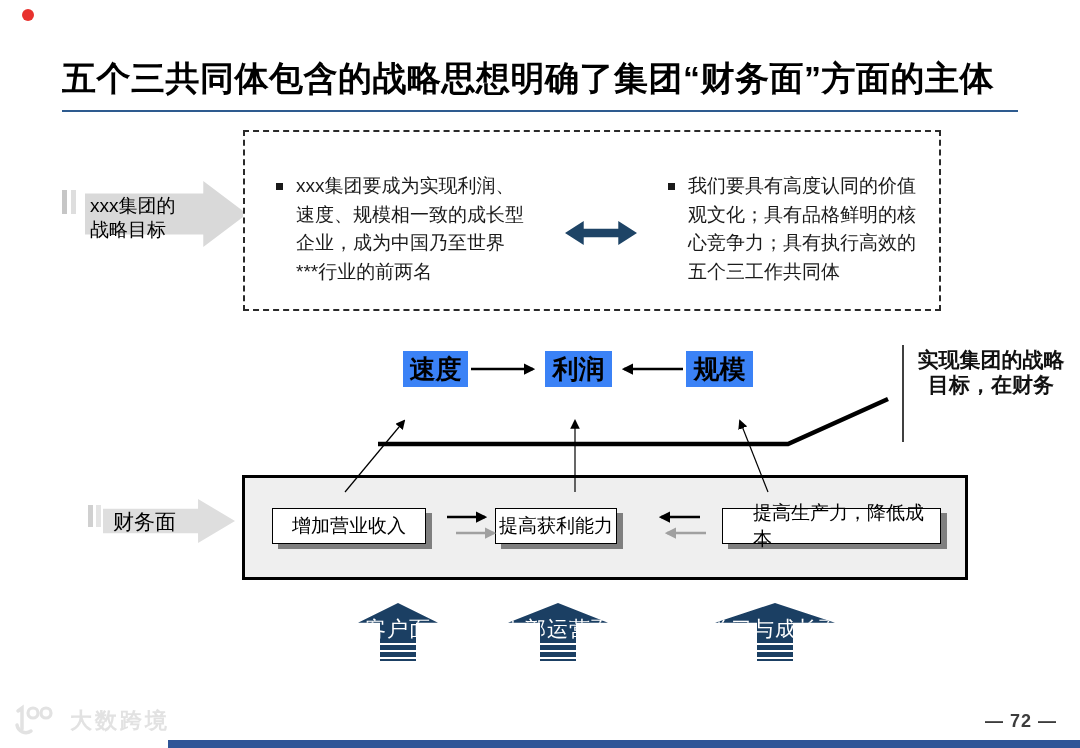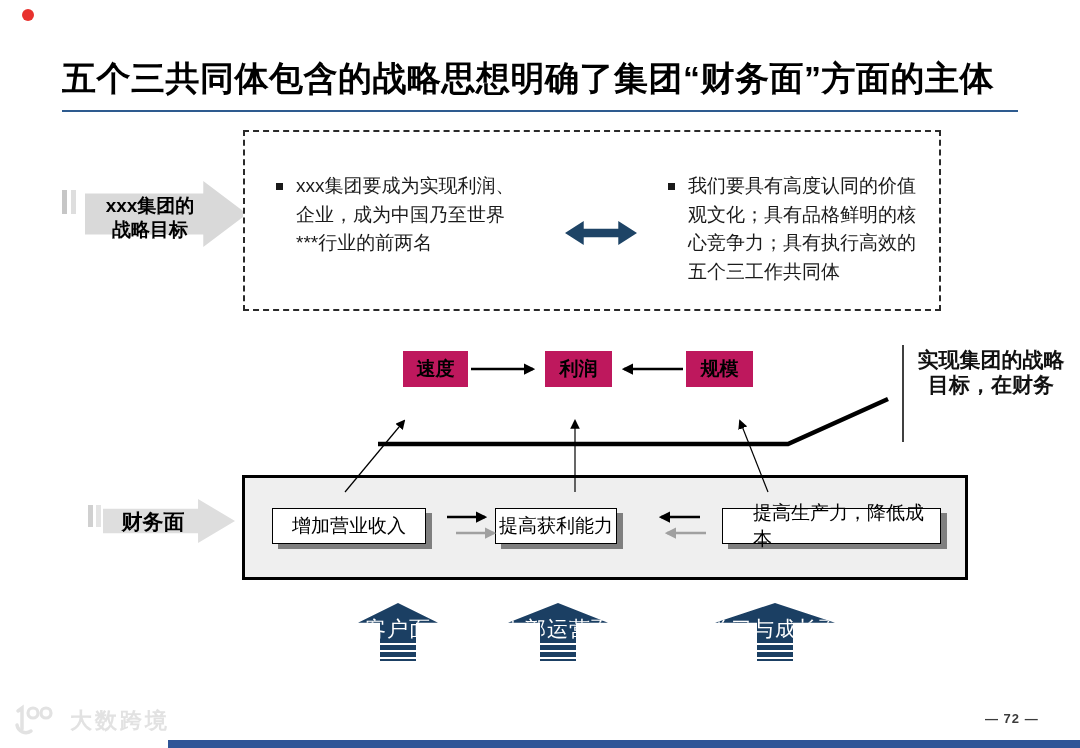--- a/index.html
+++ b/index.html
@@ -12,34 +12,34 @@
 
   
   .red-dot { left:22px; top:9px; width:12px; height:12px; border-radius:50%; background:#e8322e; }
 
   
   .title { left:62px; top:56px; width:956px; font-size:34px; font-weight:800; letter-spacing:0.5px; color:#000; white-space:nowrap; }
   .title-rule { left:62px; top:110px; width:956px; height:2px; background:#2e5b8f; }
   .ptr-label { background:transparent; }
   .ptr-shape { position:absolute; inset:0; background:#d9d9d9;
     clip-path:polygon(0% 19%, 73% 19%, 73% 0%, 100% 50%, 73% 100%, 73% 81%, 0% 81%); }
-  .ptr-text { position:absolute; font-weight:700; color:#000; text-align:center; }
+  .ptr-text { position:absolute; font-weight:400; color:#000; }
 
   
   .goal-box { left:243px; top:130px; width:698px; height:181px; border:2px dashed #2a2a2a; background:#fff; }
   .bullet-sq { width:7px; height:7px; background:#1a1a1a; }
   .b-lines { font-size:19px; line-height:28.5px; color:#1a1a1a; }
 
   
   .dbl-arrow { left:565px; top:221px; width:72px; height:24px; background:#1e4466;
     clip-path:polygon(0% 50%, 26% 0%, 26% 32%, 74% 32%, 74% 0%, 100% 50%, 74% 100%, 74% 68%, 26% 68%, 26% 100%); }
 
   
-  .chip { top:351px; height:36px; background:#be185d; display:flex; align-items:center; justify-content:center;
-    font-size:19px; font-weight:700; color:#000; }
+  .chip { top:351px; height:36px; background:#3b82f6; display:flex; align-items:center; justify-content:center;
+    font-size:26px; font-weight:700; color:#000; }
 
   
   .annot { left:905px; top:347px; width:172px; font-size:21px; line-height:25px; font-weight:700; text-align:center; color:#111; }
 
   
   .fin-box { left:242px; top:475px; width:726px; height:105px; background:#efefef; border:3px solid #000; }
   .wbox { top:508px; height:36px; background:#fff; border:1.5px solid #000; box-shadow:6px 5px 0 #7f7f7f;
     display:flex; align-items:center; justify-content:center; font-size:19px; color:#000; z-index:3; }
 
   
@@ -48,21 +48,21 @@
   .block-arrow .s1 { top:40px; } .block-arrow .s2 { top:47px; } .block-arrow .s3 { top:54px; }
   .block-arrow .ba-text { position:absolute; top:12px; left:50%; width:320px; transform:translateX(-50%);
     text-align:center; color:#fff; font-size:21px; letter-spacing:1px; white-space:nowrap; }
   .ba-a { left:358px; width:80px;  clip-path:polygon(50% 0%, 100% 34%, 72.5% 34%, 72.5% 100%, 27.5% 100%, 27.5% 34%, 0% 34%); }
   .ba-b { left:508px; width:100px; clip-path:polygon(50% 0%, 100% 34%, 68% 34%, 68% 100%, 32% 100%, 32% 34%, 0% 34%); }
   .ba-c { left:715px; width:120px; clip-path:polygon(50% 0%, 100% 34%, 65% 34%, 65% 100%, 35% 100%, 35% 34%, 0% 34%); }
 
   
   .logo { left:12px; top:703px; display:flex; align-items:center; gap:14px; color:#e2e2e2; }
   .logo-text { font-size:22px; font-weight:700; letter-spacing:3px; }
-  .page-num { left:985px; top:711px; font-size:13px; font-weight:700; color:#3c3c3c; letter-spacing:1px; }
+  .page-num { left:985px; top:711px; font-size:18px; font-weight:700; color:#3c3c3c; letter-spacing:1px; }
   .bottom-bar { left:168px; top:740px; width:912px; height:8px; background:#2f5597; }
 
   svg.overlay { position:absolute; left:0; top:0; z-index:4; pointer-events:none; }
 </style>
 </head>
 <body>
 
 <div class="abs red-dot"></div>
 
 <div class="abs title">五个三共同体包含的战略思想明确了集团“财务面”方面的主体</div>
@@ -75,20 +75,21 @@
   <div class="ptr-text" style="left:5px; top:13px; width:120px; font-size:19px; line-height:24px;">
     <div>xxx集团的</div>
     <div>战略目标</div>
   </div>
 </div>
 
 <div class="abs goal-box"></div>
 <div class="abs bullet-sq" style="left:276px; top:183px;"></div>
 <div class="abs b-lines" style="left:296px; top:172px; width:276px;">
   <div>xxx集团要成为实现利润、</div>
+  <div>速度、规模相一致的成长型</div>
   <div>企业，成为中国乃至世界</div>
   <div>***行业的前两名</div>
 </div>
 <div class="abs dbl-arrow"></div>
 <div class="abs bullet-sq" style="left:668px; top:183px;"></div>
 <div class="abs b-lines" style="left:688px; top:172px; width:250px;">
   <div>我们要具有高度认同的价值</div>
   <div>观文化；具有品格鲜明的核</div>
   <div>心竞争力；具有执行高效的</div>
   <div>五个三工作共同体</div>

